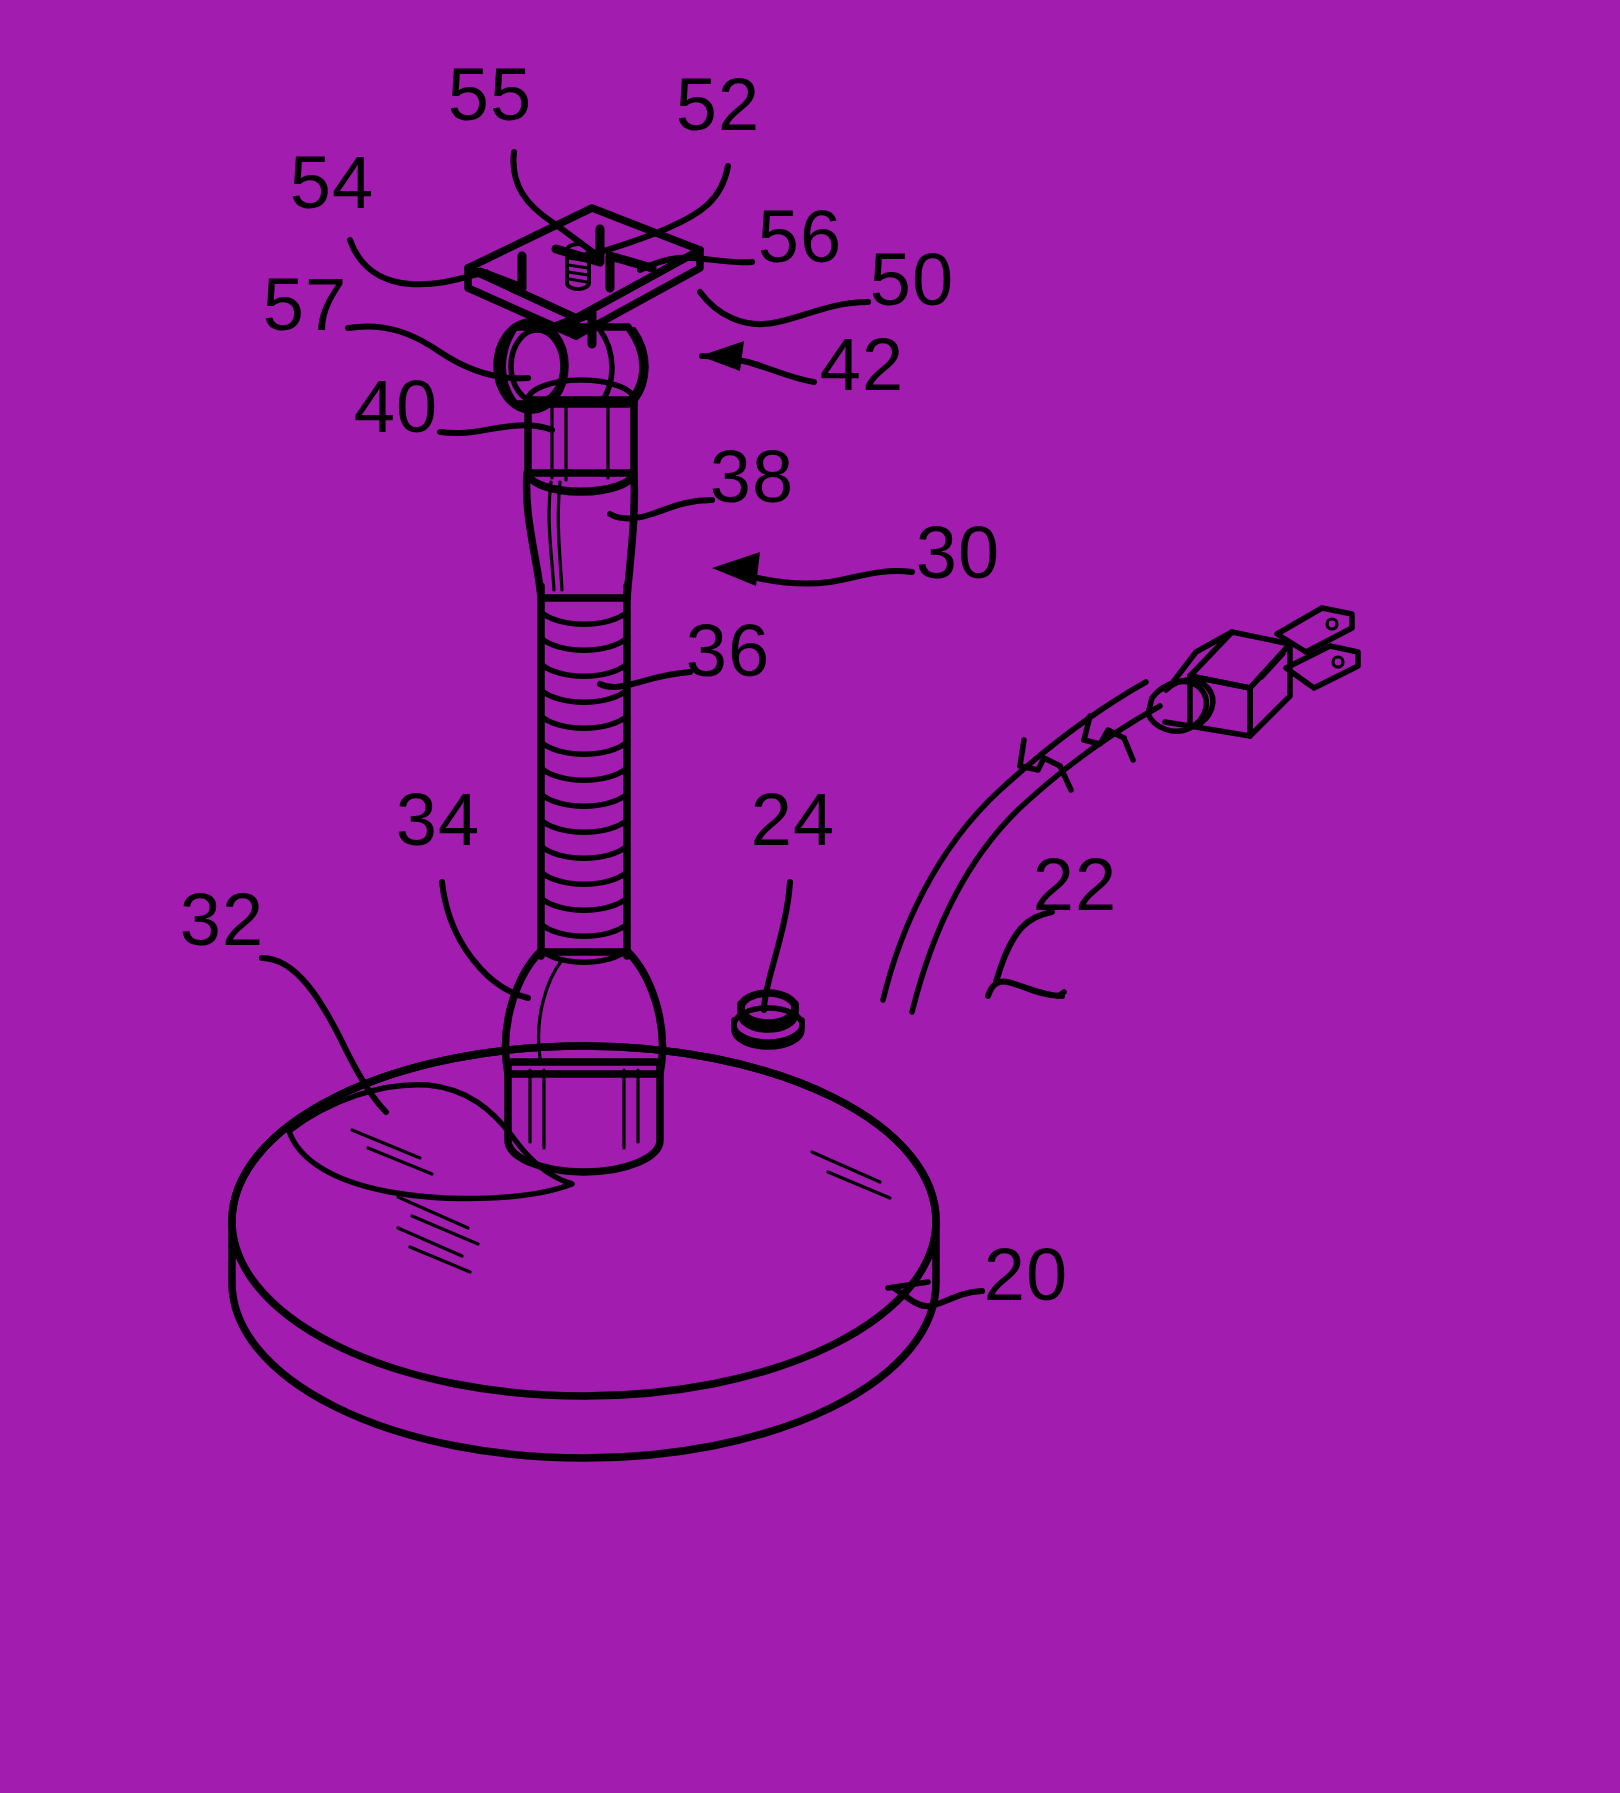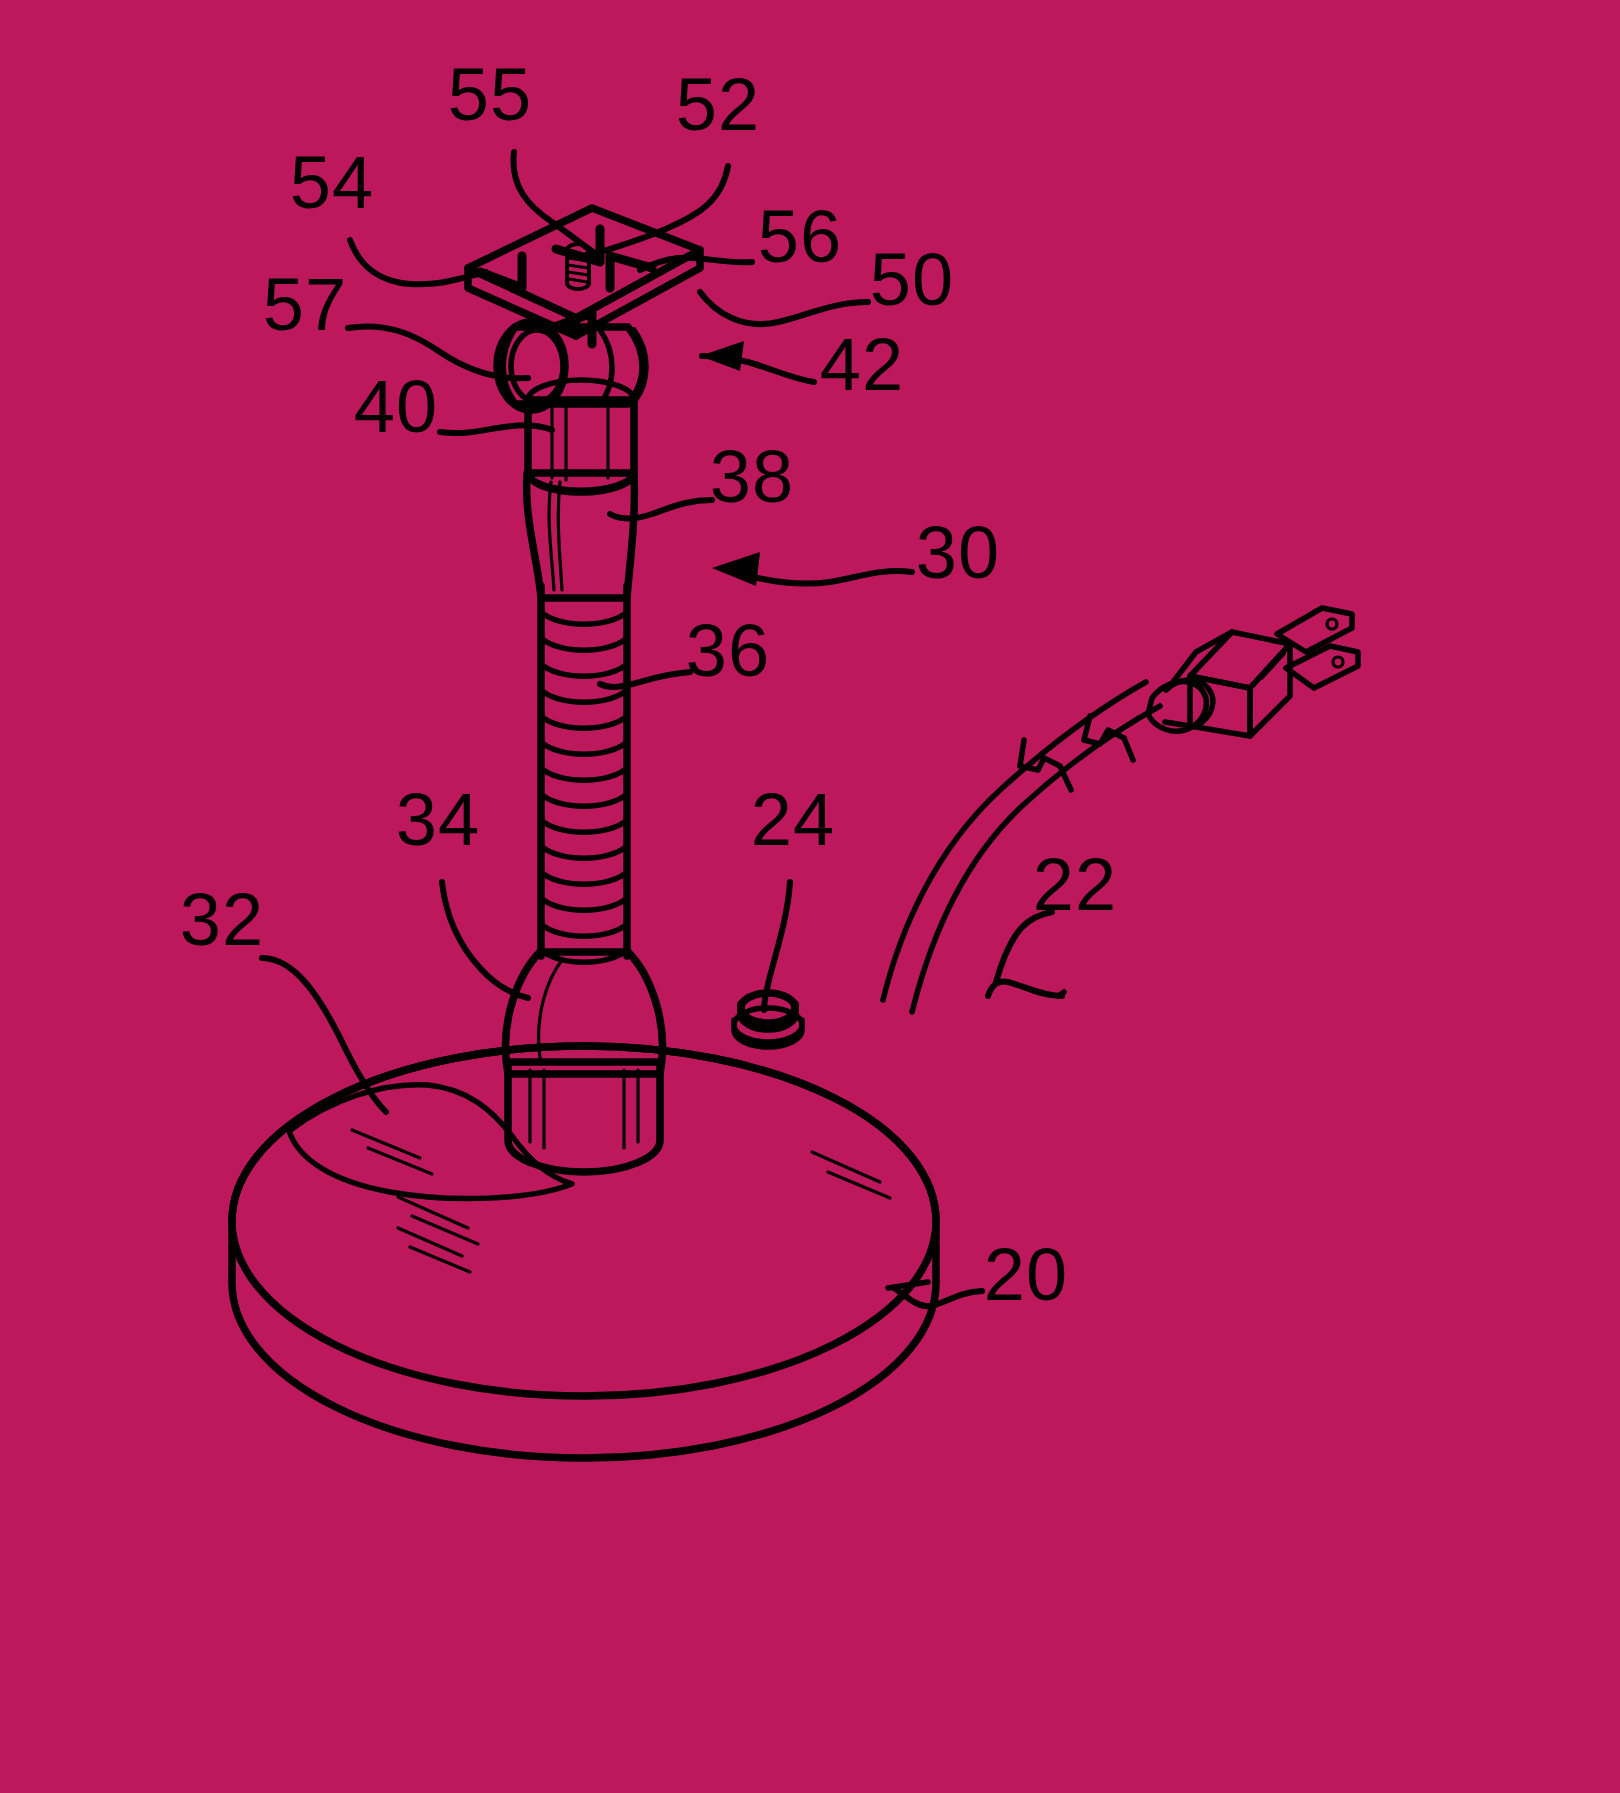--- a/index.html
+++ b/index.html
@@ -8,21 +8,21 @@
     padding: 0;
     background: #ffffff;
   }
   body {
     font-family: "Liberation Sans", sans-serif;
   }
   #figure-root {
     position: relative;
     width: 1620px;
     height: 1793px;
-    background: #be185d;
+    background: #a21caf;
     overflow: hidden;
   }
   #figure-svg {
     position: absolute;
     top: 0;
     left: 0;
     width: 1620px;
     height: 1793px;
     display: block;
   }

